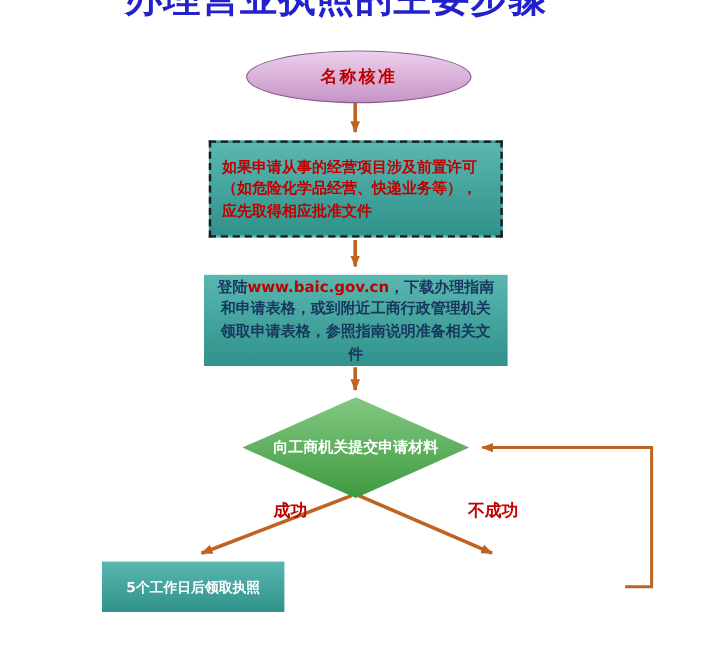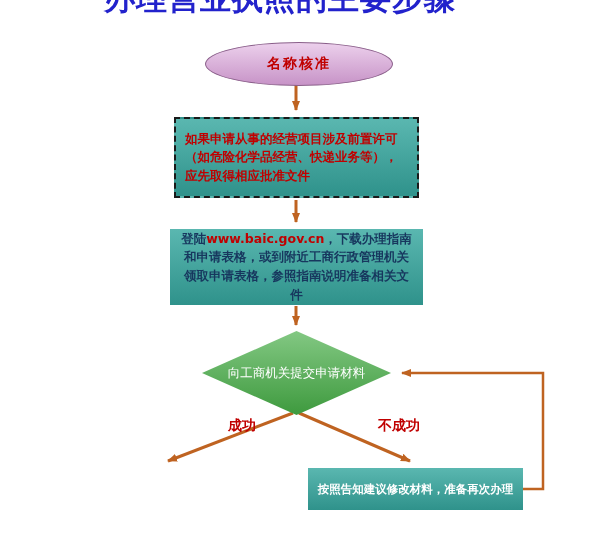--- a/index.html
+++ b/index.html
@@ -36,27 +36,27 @@
     left:170px;top:229px;width:253px;height:76px;padding:4px 8px;
     font-size:12.5px;font-weight:bold;color:var(--blue_text);
     line-height:1.5;text-align:center;
   }
   .downloadbox .url{color:var(--red_text);}
   .diamond{
     position:absolute;left:202px;top:331px;width:189px;height:84px;
     background:linear-gradient(180deg,var(--green_light),var(--green_dark));
     clip-path:polygon(50% 0,100% 50%,50% 100%,0 50%);
     display:flex;align-items:center;justify-content:center;
-    color:#ffffff;font-size:12.5px;font-weight:normal;
+    color:#ffffff;font-size:12.5px;font-weight:bold;
   }
   .branch{
     position:absolute;font-size:14px;font-weight:bold;color:var(--red_text);
   }
   .branch.success{left:188px;top:417px;margin-left:40px;}
-  .branch.fail{left:378px;top:417px;}
+  .branch.fail{left:390px;top:417px;}
   .resultbox{
     height:42px;font-size:11.5px;font-weight:bold;color:#ffffff;
     padding:2px 5px;text-align:center;white-space:nowrap;
   }
   .left-result{left:85px;top:468px;width:152px;}
   .right-result{left:308px;top:468px;width:215px;}
   svg.connectors{position:absolute;left:0;top:0;pointer-events:none;}
   .conn{stroke:var(--arrow);stroke-width:3;fill:none;}
   .conn2{stroke:var(--arrow);stroke-width:2.5;fill:none;}
   .arrowhead{fill:var(--arrow);}
@@ -94,18 +94,18 @@
     <span><span>登陆</span><span class="url">www.baic.gov.cn</span><span>，下载办理指南和申请表格，或到附近工商行政管理机关领取申请表格，参照指南说明准备相关文件</span></span>
   </div>
 
   <div class="diamond">
     <span>向工商机关提交申请材料</span>
   </div>
 
   <div class="branch success">成功</div>
   <div class="branch fail">不成功</div>
 
+  <div class="tealbox resultbox left-result">
+    <span>5个工作日后领取执照</span>
+  </div>
 
-  <div class="tealbox resultbox right-result">
-    <span>按照告知建议修改材料，准备再次办理</span>
-  </div>
 
 </div>
 
 </body></html>

